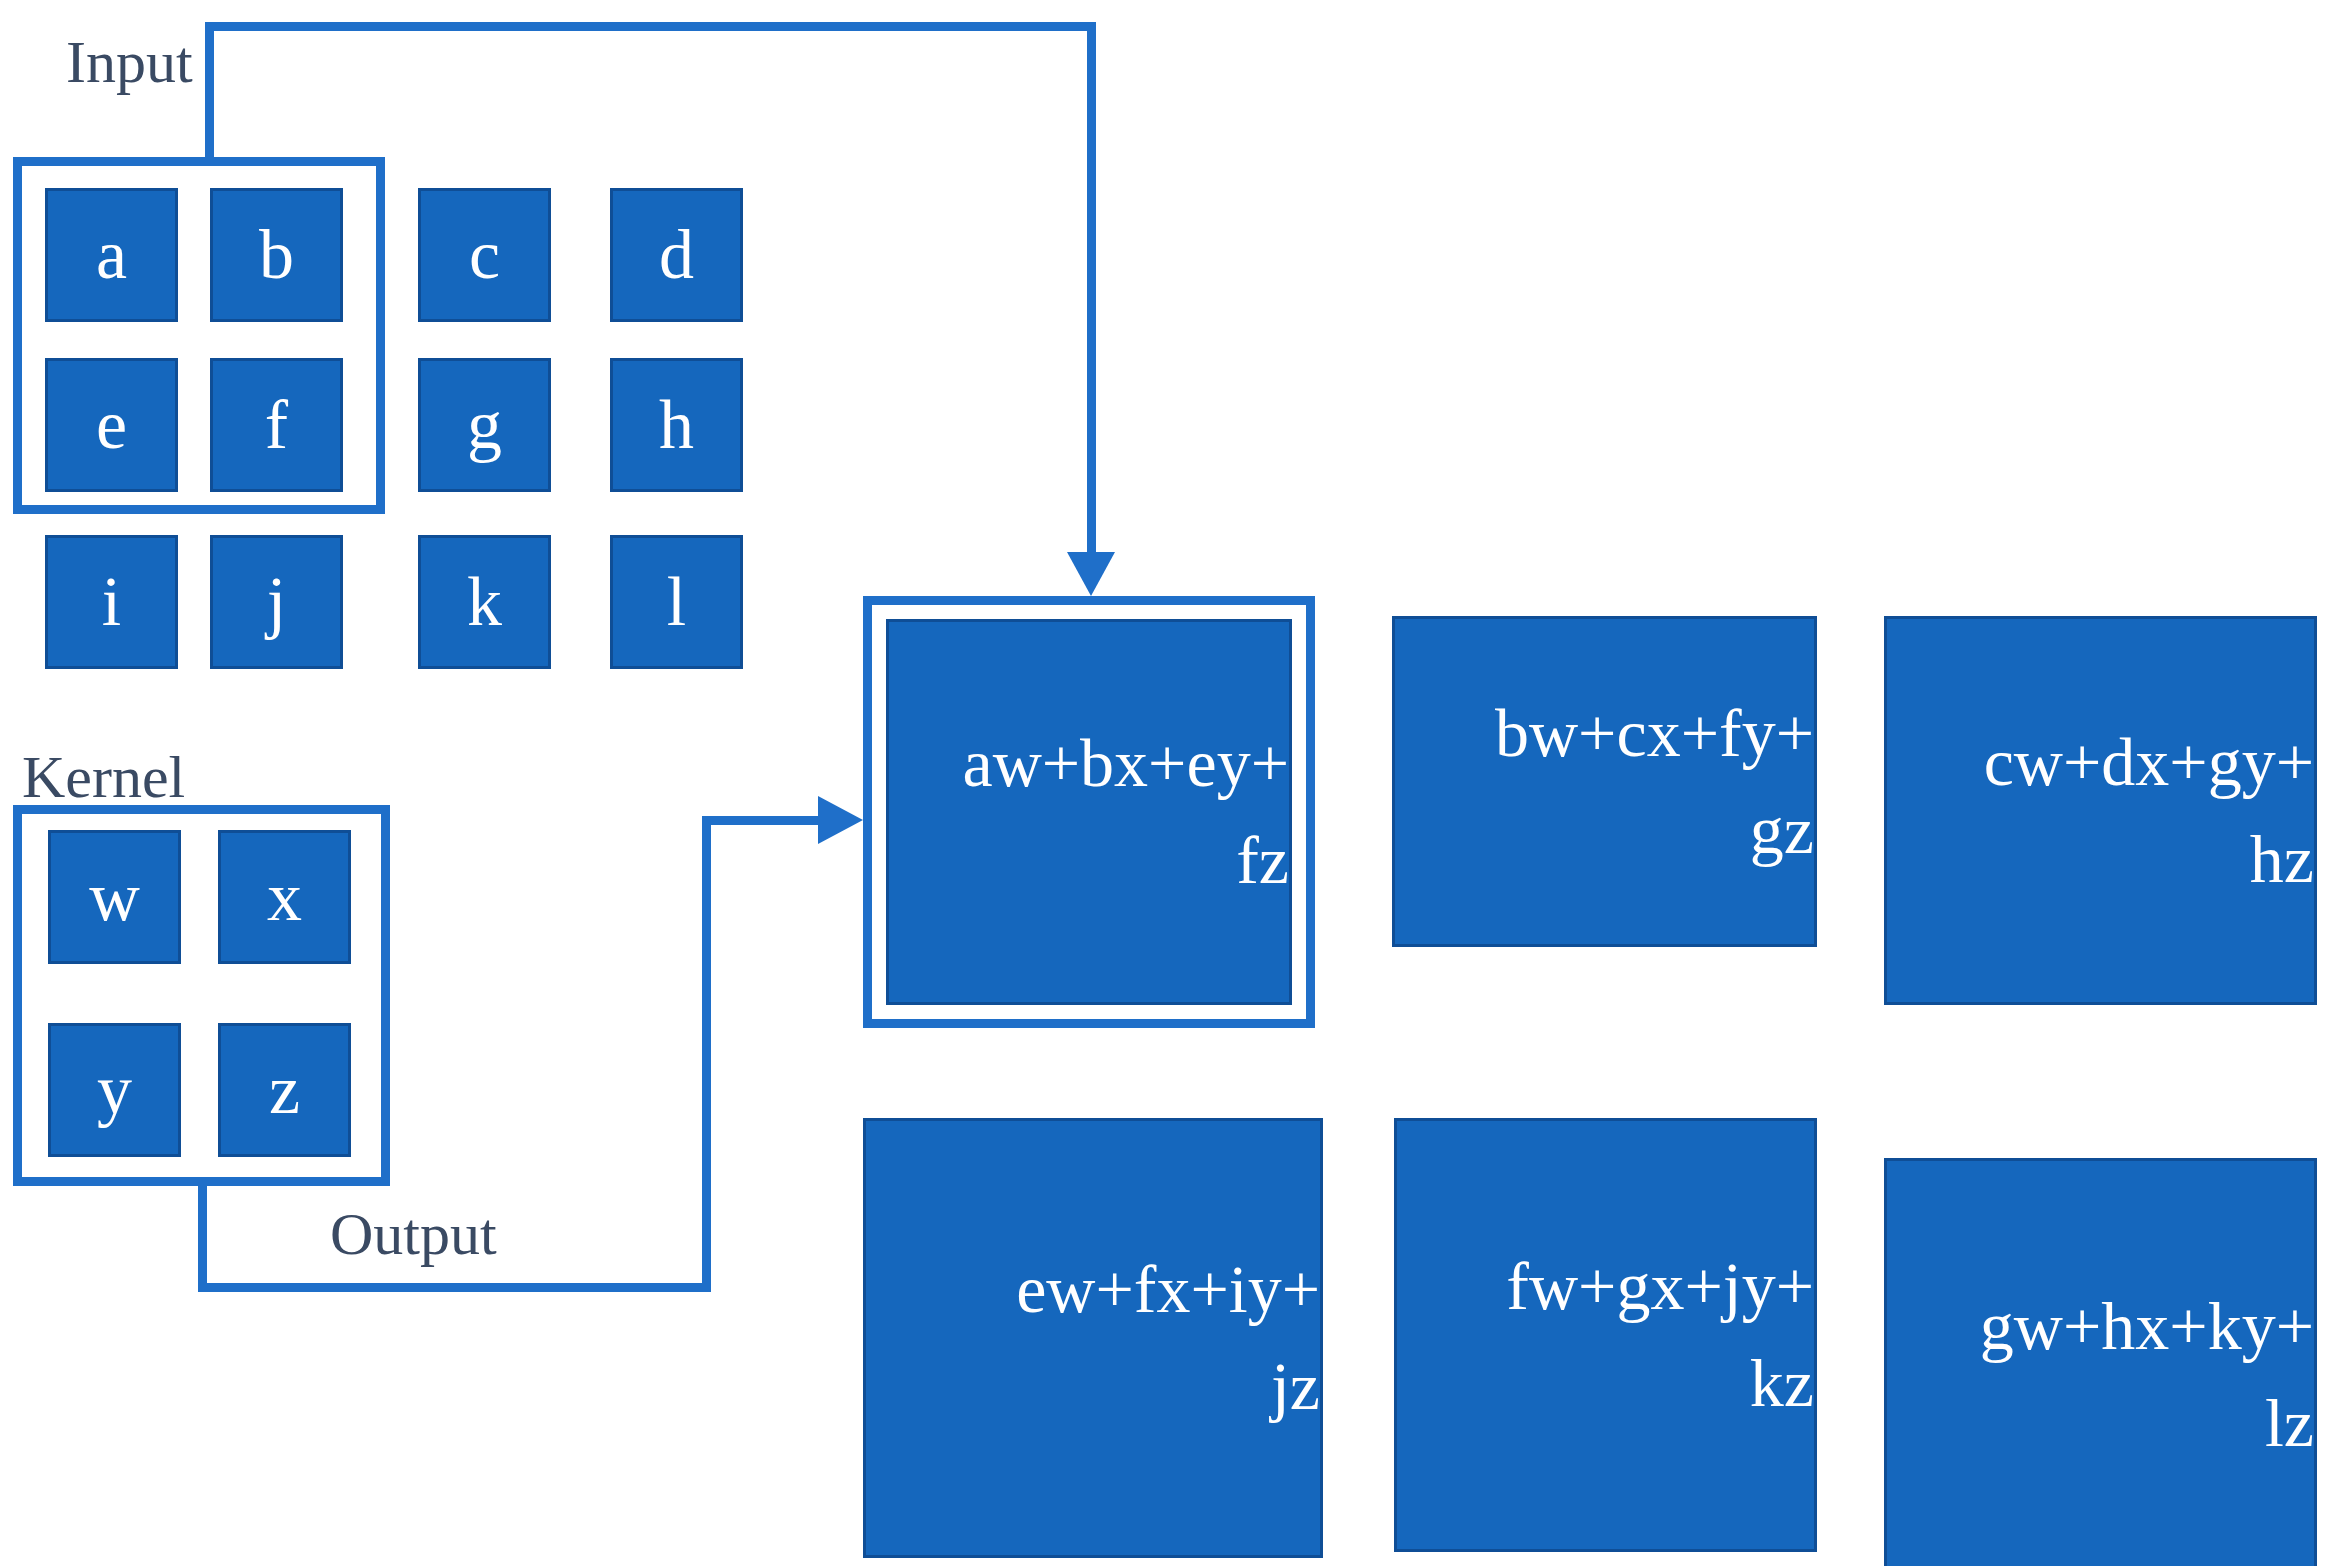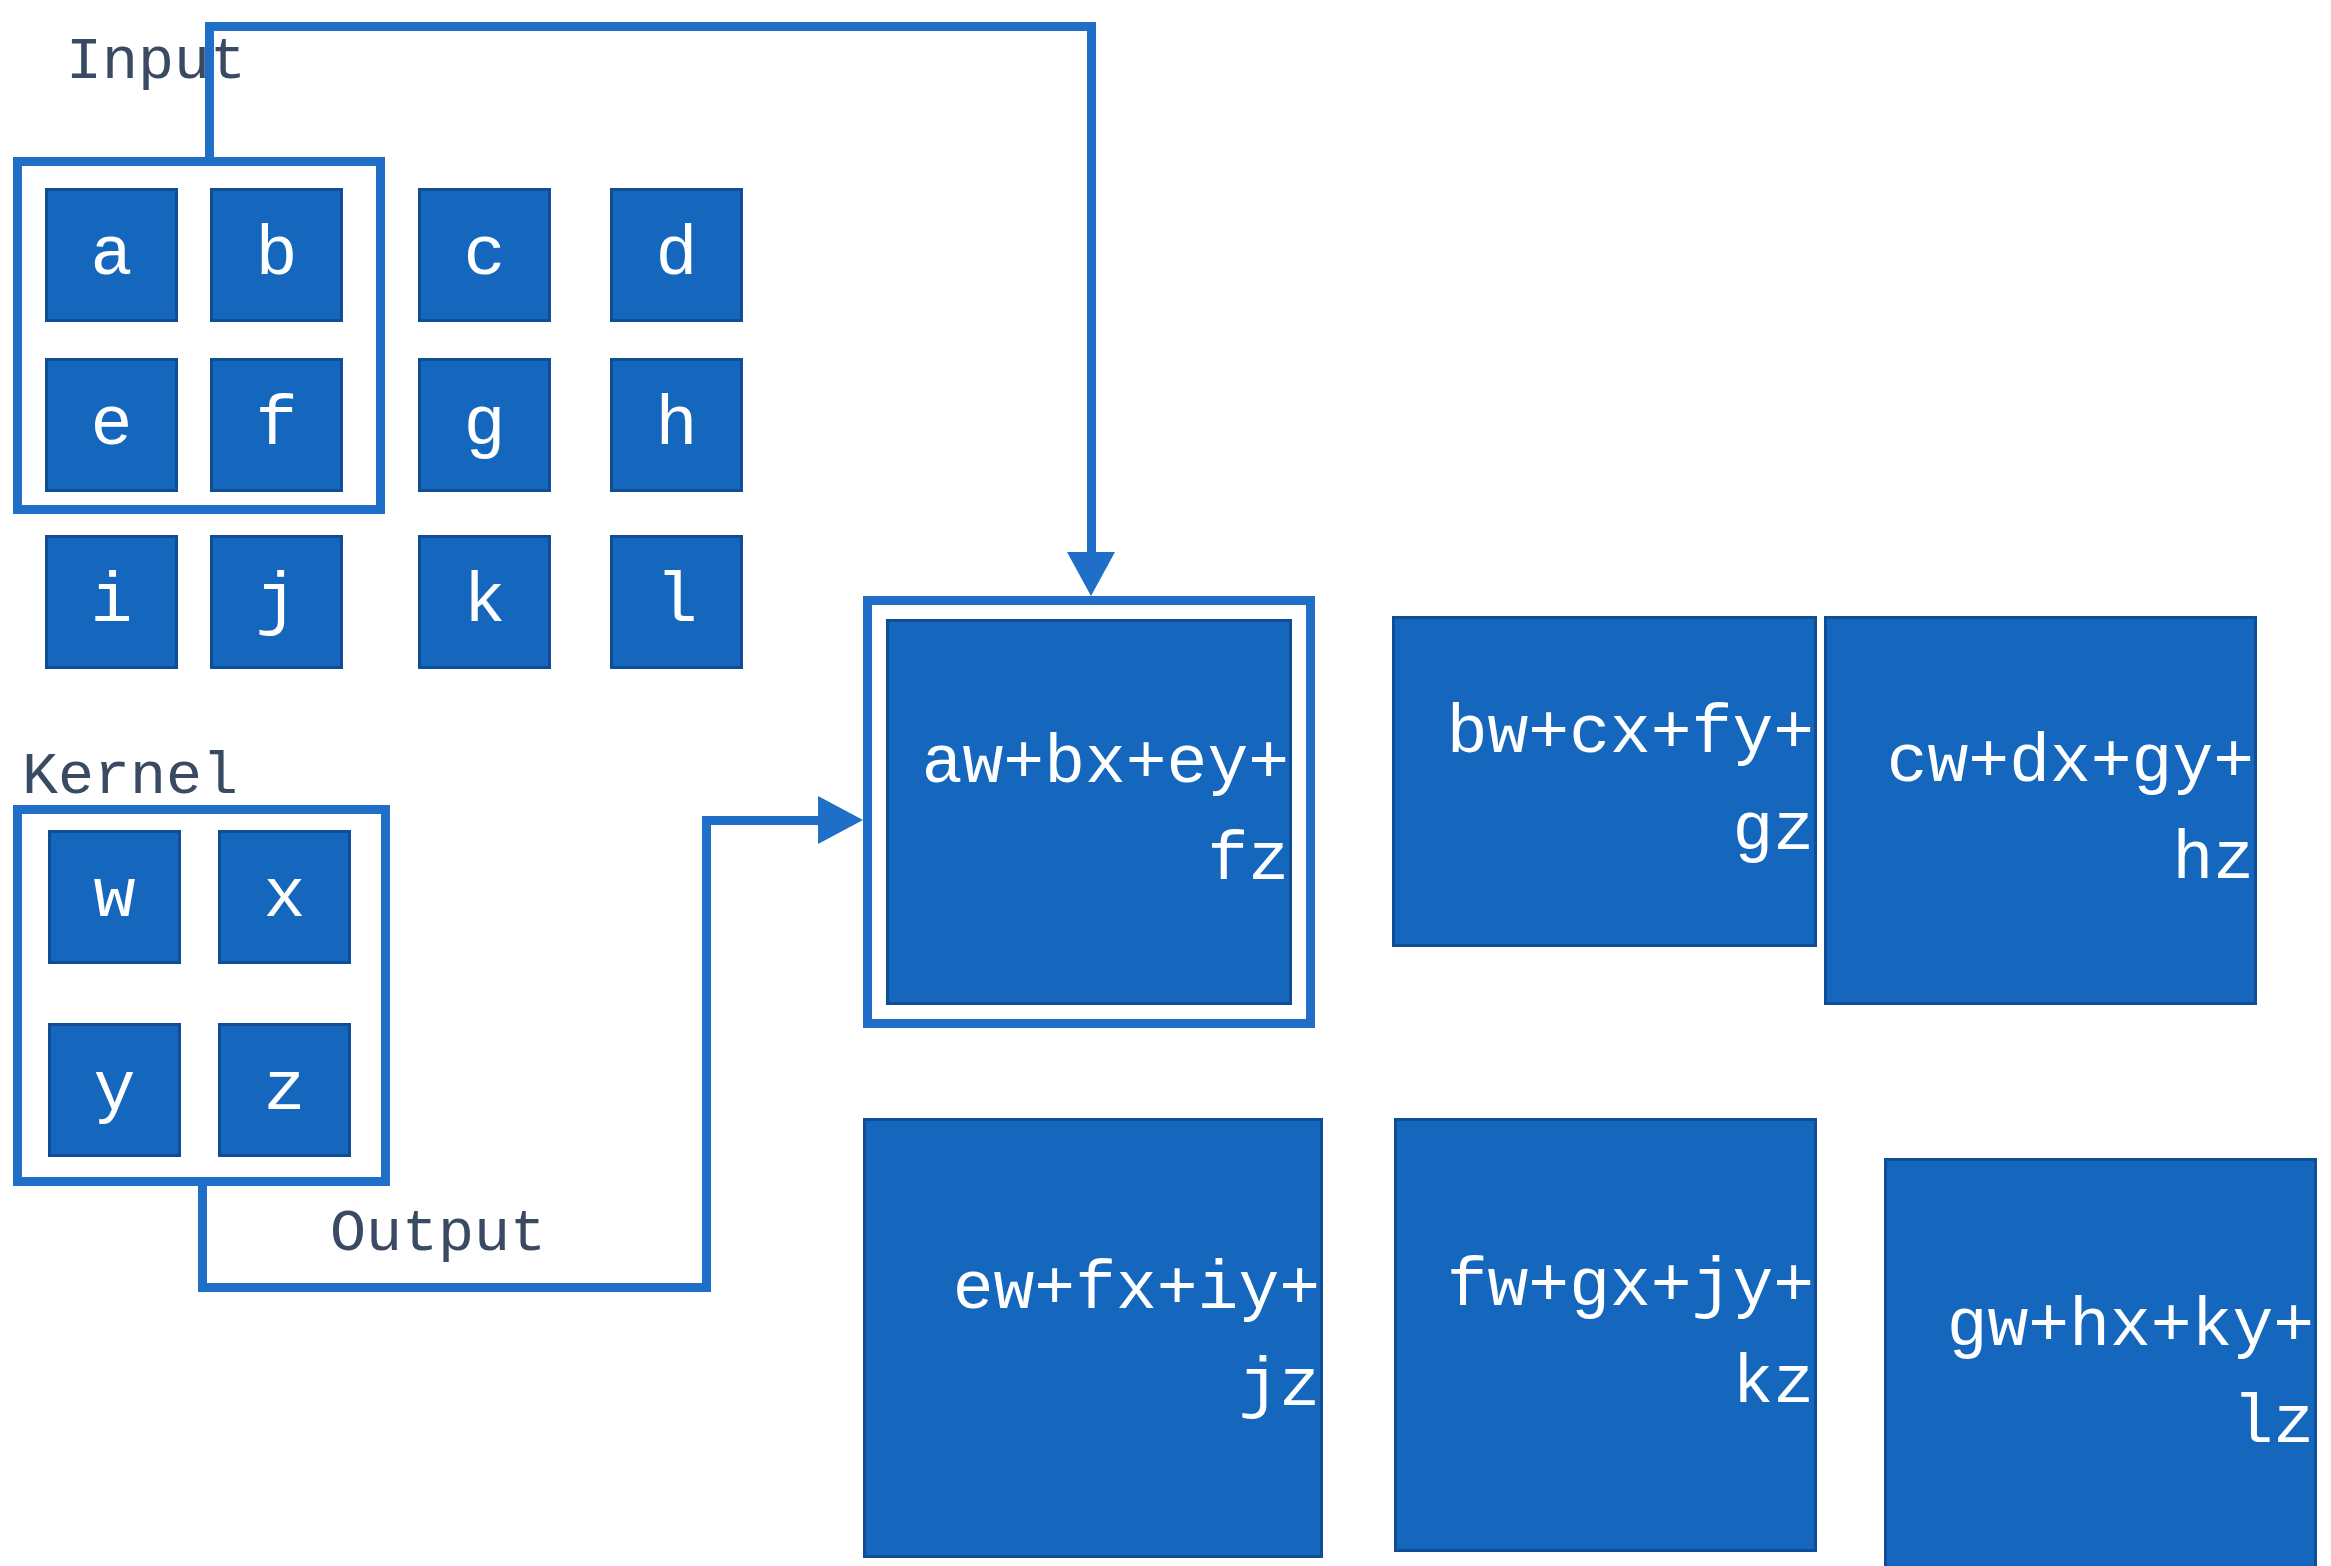--- a/index.html
+++ b/index.html
@@ -1,21 +1,21 @@
 <!DOCTYPE html>
 <html><head>
 <meta charset="utf-8">
 <style>
   html, body { margin: 0; padding: 0; background: #ffffff; }
   .canvas {
     position: relative;
     width: 2331px;
     height: 1566px;
     background: #ffffff;
-    font-family: Liberation Mono, monospace;
+    font-family: Liberation Serif, serif;
     overflow: hidden;
   }
   .label {
     position: absolute;
     font-size: 60px;
     color: #3A4A63;
     white-space: nowrap;
     letter-spacing: 0px;
   }
   .line {
@@ -130,21 +130,21 @@
       <div>aw+bx+ey+</div>
       <div>fz</div>
     </div>
   </div>
 
   <div class="out-box" style="left:1392px; top:616px; width:425px; height:331px;">
     <div>bw+cx+fy+</div>
     <div>gz</div>
   </div>
 
-  <div class="out-box" style="left:1824px; top:616px; width:433px; height:389px;">
+  <div class="out-box" style="left:1884px; top:616px; width:433px; height:389px;">
     <div>cw+dx+gy+</div>
     <div>hz</div>
   </div>
 
   <div class="out-box" style="left:863px; top:1118px; width:460px; height:440px;">
     <div>ew+fx+iy+</div>
     <div>jz</div>
   </div>
 
   <div class="out-box" style="left:1394px; top:1118px; width:423px; height:434px;padding-left:40px;">

